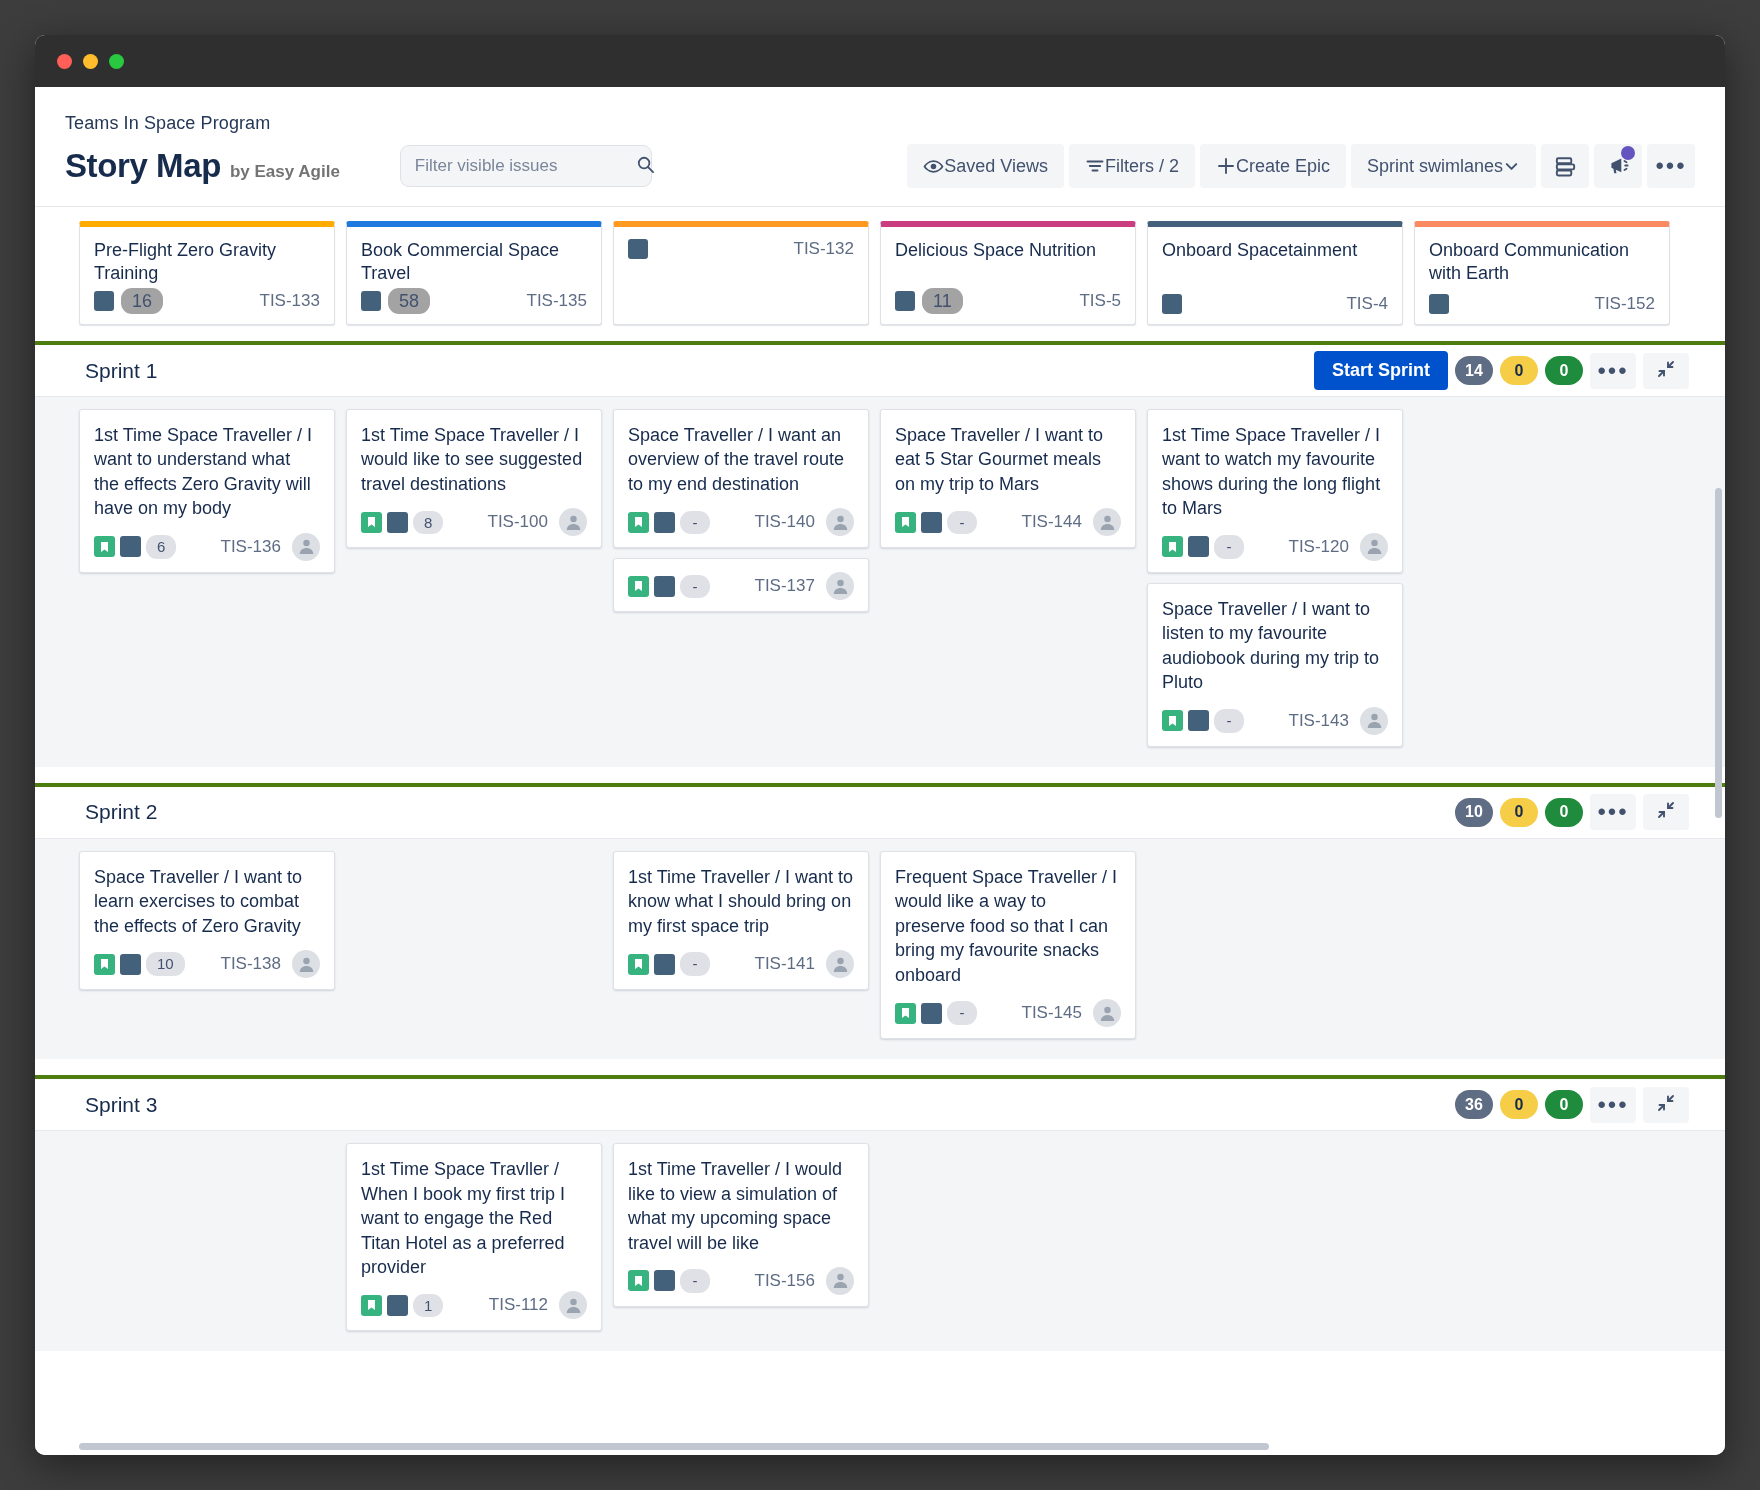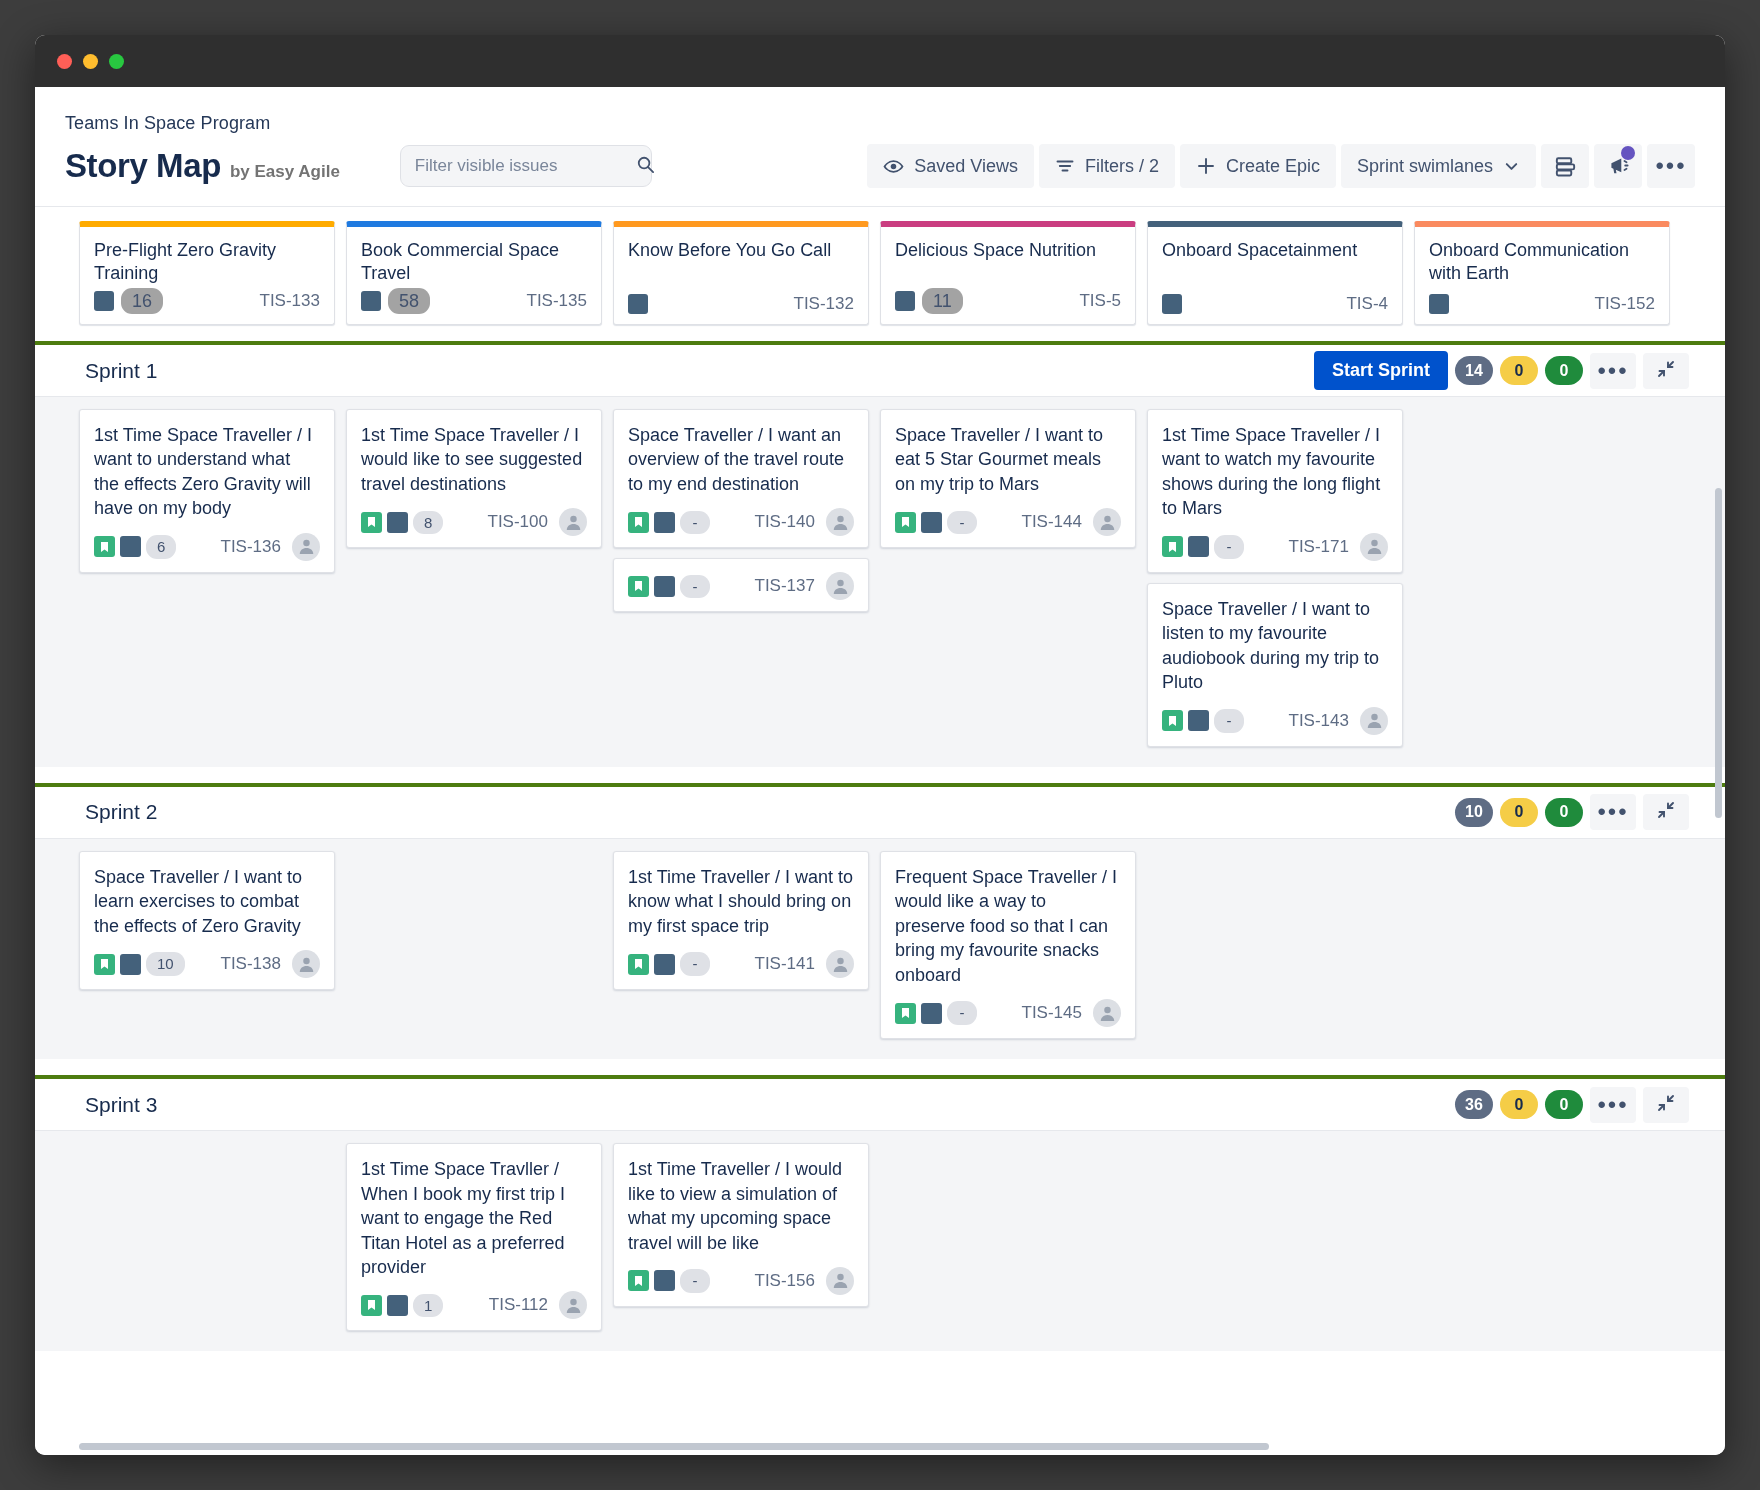--- a/index.html
+++ b/index.html
@@ -53,21 +53,21 @@
   .searchbox input {
     border: none; outline: none; background: transparent;
     flex: 1; font-size: 17px; color: #42526e;
     font-family: "Liberation Sans", sans-serif;
   }
   .searchbox input::placeholder { color: #7a869a; }
 
   .toolbar { display: flex; align-items: center; gap: 5px; margin-left: auto; }
   .tbtn {
     height: 44px; background: #f4f5f7; border-radius: 4px;
-    display: flex; align-items: center; gap: 10px;
+    display: flex; align-items: center; 
     padding: 0 16px; font-size: 18px; color: #42526e; cursor: pointer;
     white-space: nowrap;
   }
   .tbtn.icononly { padding: 0; width: 48px; justify-content: center; position: relative; }
   .tbtn svg { display: block; }
   .notif-dot {
     position: absolute; top: 2px; right: 7px;
     width: 14px; height: 14px; border-radius: 50%; background: #6554c0;
   }
   .ellipsis { letter-spacing: 2px; font-size: 24px; line-height: 1; color: #42526e; }
@@ -278,21 +278,20 @@
             </div>
             <div class="epic-card" style="border-top-color: rgb(31, 122, 224);">
               <div class="epic-title">Book Commercial Space Travel</div>
               <div class="epic-foot">
                 <span class="sq"></span>
                 <span class="pill">58</span>
                 <span class="epic-key">TIS-135</span>
               </div>
             </div>
             <div class="epic-card" style="border-top-color: rgb(255, 153, 31);">
-              <div class="epic-title">Know Before You Go Call</div>
               <div class="epic-foot">
                 <span class="sq"></span>
                 <span class="epic-key">TIS-132</span>
               </div>
             </div>
             <div class="epic-card" style="border-top-color: rgb(202, 61, 128);">
               <div class="epic-title">Delicious Space Nutrition</div>
               <div class="epic-foot">
                 <span class="sq"></span>
                 <span class="pill">11</span>
@@ -445,21 +444,21 @@
                   <div class="story">
                     <div class="story-title">1st Time Space Traveller / I want to watch my favourite shows during the long flight to Mars</div>
                     <div class="story-foot">
                       <span class="icon-story">
                         <svg width="13" height="14" viewBox="0 0 13 14" fill="#fff">
                           <path d="M3 2h7v10l-3.5-2.6L3 12z"></path>
                         </svg>
                       </span>
                       <span class="sq-sm"></span>
                       <span class="pts">-</span>
-                      <span class="story-key">TIS-171</span>
+                      <span class="story-key">TIS-120</span>
                       <span class="avatar">
                         <svg width="19" height="19" viewBox="0 0 20 20" fill="#9aa3b0">
                           <circle cx="10" cy="6.4" r="3.4"></circle>
                           <path d="M2.9 18c0-3.9 3.2-6.3 7.1-6.3s7.1 2.4 7.1 6.3z"></path>
                         </svg>
                       </span>
                     </div>
                   </div>
                   <div class="story">
                     <div class="story-title">Space Traveller / I want to listen to my favourite audiobook during my trip to Pluto</div>

